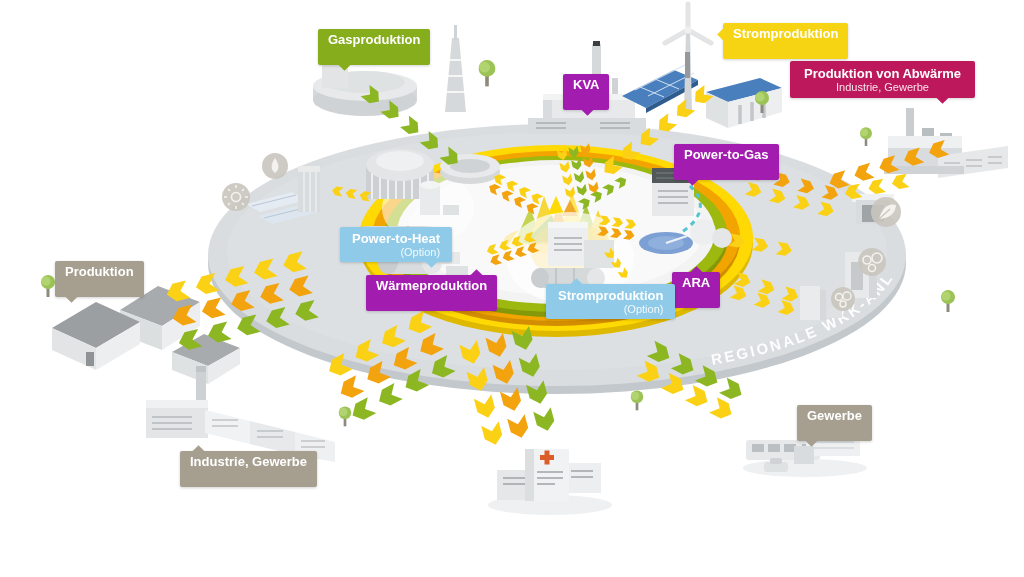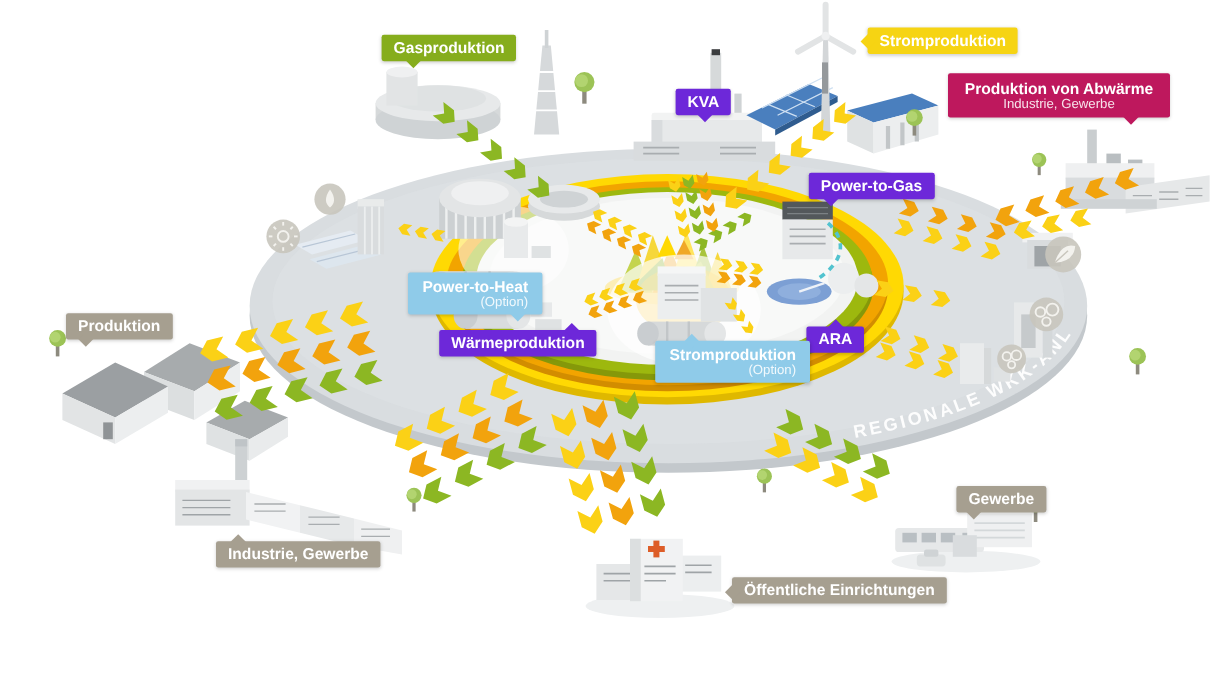--- a/index.html
+++ b/index.html
@@ -1,25 +1,25 @@
 <!DOCTYPE html>
 <html><head>
 <meta charset="utf-8">
 <style>
   html,body{margin:0;padding:0;background:#ffffff;}
   .scene{position:relative;width:1024px;height:577px;background:#ffffff;overflow:hidden;
          font-family:"Liberation Sans",sans-serif;}
   .scene svg{position:absolute;left:0;top:0;}
-  .lbl{position:absolute;z-index:5;padding:3px 10px 4px;border-radius:2px;color:#fff;
+  .lbl{position:absolute;z-index:5;padding:3px 10px 18px;border-radius:2px;color:#fff;
        font-size:13px;font-weight:bold;white-space:nowrap;text-align:center;
        box-shadow:0 1px 3px rgba(0,0,0,.18);}
   .lbl .sub{display:block;font-weight:normal;font-size:11px;color:rgba(255,255,255,.88);line-height:12px;}
   .ptr{position:absolute;width:9px;height:9px;background:inherit;transform:rotate(45deg);z-index:-1;}
   .c-green{background:#86ad1c;}
-  .c-blue{background:#6d28d9;}
+  .c-blue{background:#a21caf;}
   .c-lblue{background:#8fcbe9;text-align:right;}
   .c-yellow{background:#f6d413;}
   .c-orange{background:#be185d;}
   .c-taupe{background:#a69f90;}
 </style>
 </head>
 <body>
 
 <div class="scene">
 
@@ -549,23 +549,19 @@
 <div class="lbl c-taupe" style="left:55px;top:261px">
   <span>Produktion</span>
   <i class="ptr" style="left:12px;bottom:-4px"></i>
 </div>
 
 <div class="lbl c-taupe" style="left:180px;top:451px">
   <span>Industrie, Gewerbe</span>
   <i class="ptr" style="left:14px;top:-4px"></i>
 </div>
 
-<div class="lbl c-taupe" style="left:610px;top:481px">
-  <span>Öffentliche Einrichtungen</span>
-  <i class="ptr" style="left:-4px;top:8px"></i>
-</div>
 
 <div class="lbl c-taupe" style="left:797px;top:405px">
   <span>Gewerbe</span>
   <i class="ptr" style="left:10px;bottom:-4px"></i>
 </div>
 
 </div>
 
 </body></html>

